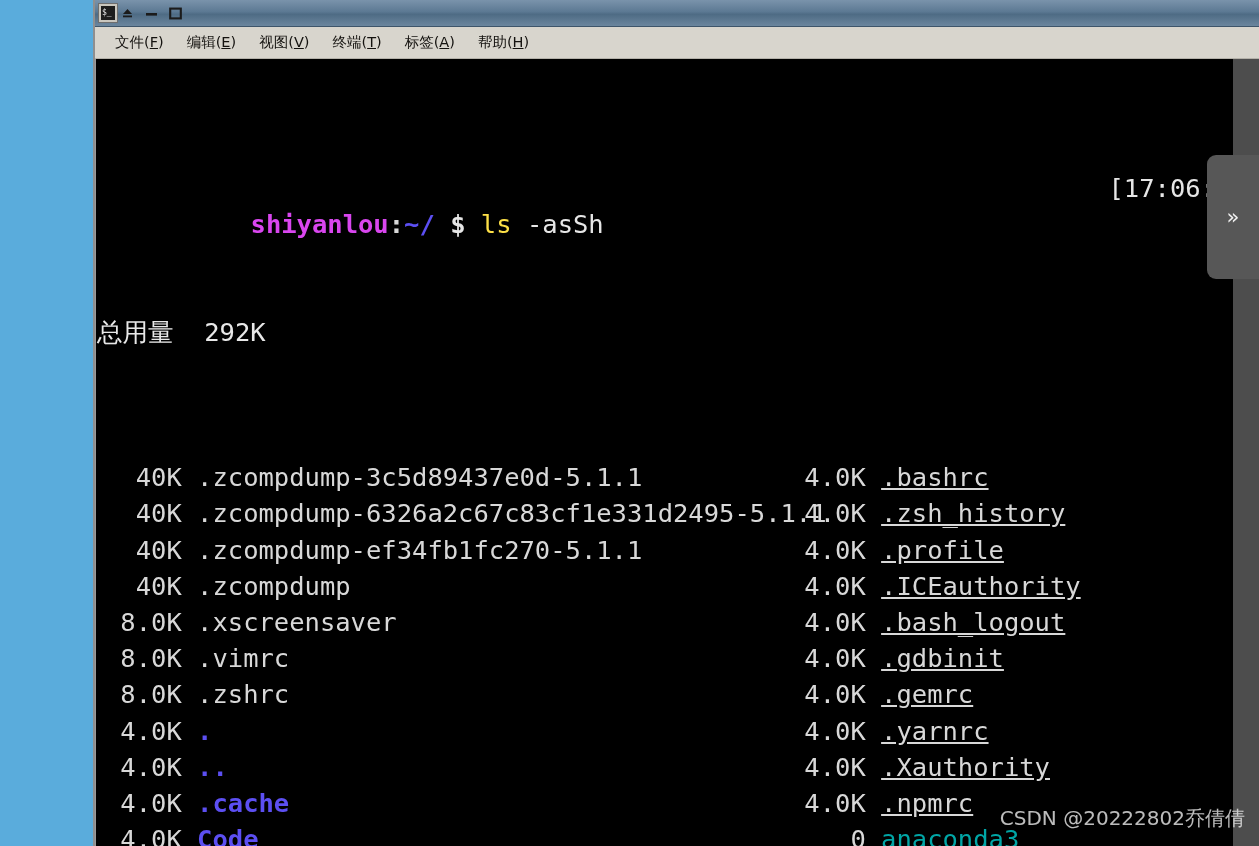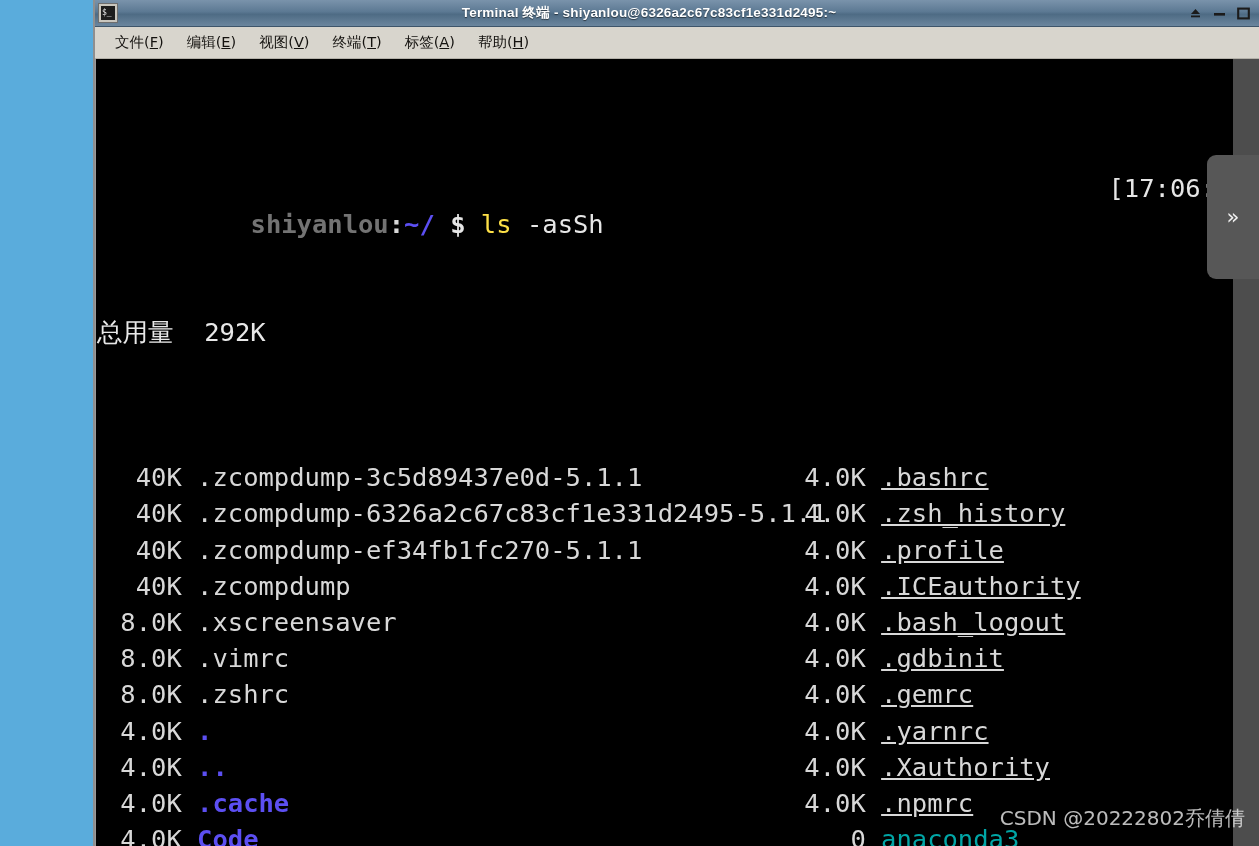--- a/index.html
+++ b/index.html
@@ -124,21 +124,21 @@
     padding: 2px 0 0 1px;
     box-sizing: border-box;
     font-family: "DejaVu Sans Mono", monospace;
     font-size: 25.5px;
     line-height: 36.2px;
     color: #d8d8d8;
     white-space: pre;
     letter-spacing: 0px;
   }
   .row { position: relative; height: 36.2px; }
-  .prompt-host  { color: #737373; font-weight: bold; }
+  .prompt-host  { color: #d946ef; font-weight: bold; }
   .prompt-colon { color: #d8d8d8; font-weight: bold; }
   .prompt-path  { color: #5c4ff2; font-weight: bold; }
   .prompt-dollar{ color: #e6e6e6; font-weight: bold; }
   .cmd          { color: #fde047; }
   .args         { color: #e6e6e6; }
   .clock {
     position: absolute;
     right: 0px;
     top: 0;
     color: #e6e6e6;
@@ -199,21 +199,20 @@
 <body>
 
 <div id="desktop">
 
   <div id="window">
 
     <div id="titlebar">
       <div id="titlebar-icon">
         <div class="screen">$_</div>
       </div>
-      <div id="titlebar-title">Terminal 终端 - shiyanlou@6326a2c67c83cf1e331d2495:~</div>
       <div id="titlebar-buttons">
         <div class="winbtn">
           <svg width="15" height="15" viewBox="0 0 15 15">
             <polygon points="7.5,3 12,8 3,8" fill="#1b1b1b"></polygon>
             <rect x="3" y="9.5" width="9" height="1.8" fill="#1b1b1b"></rect>
           </svg>
         </div>
         <div class="winbtn">
           <svg width="15" height="15" viewBox="0 0 15 15">
             <rect x="2" y="7" width="11" height="2.6" fill="#1b1b1b"></rect>

